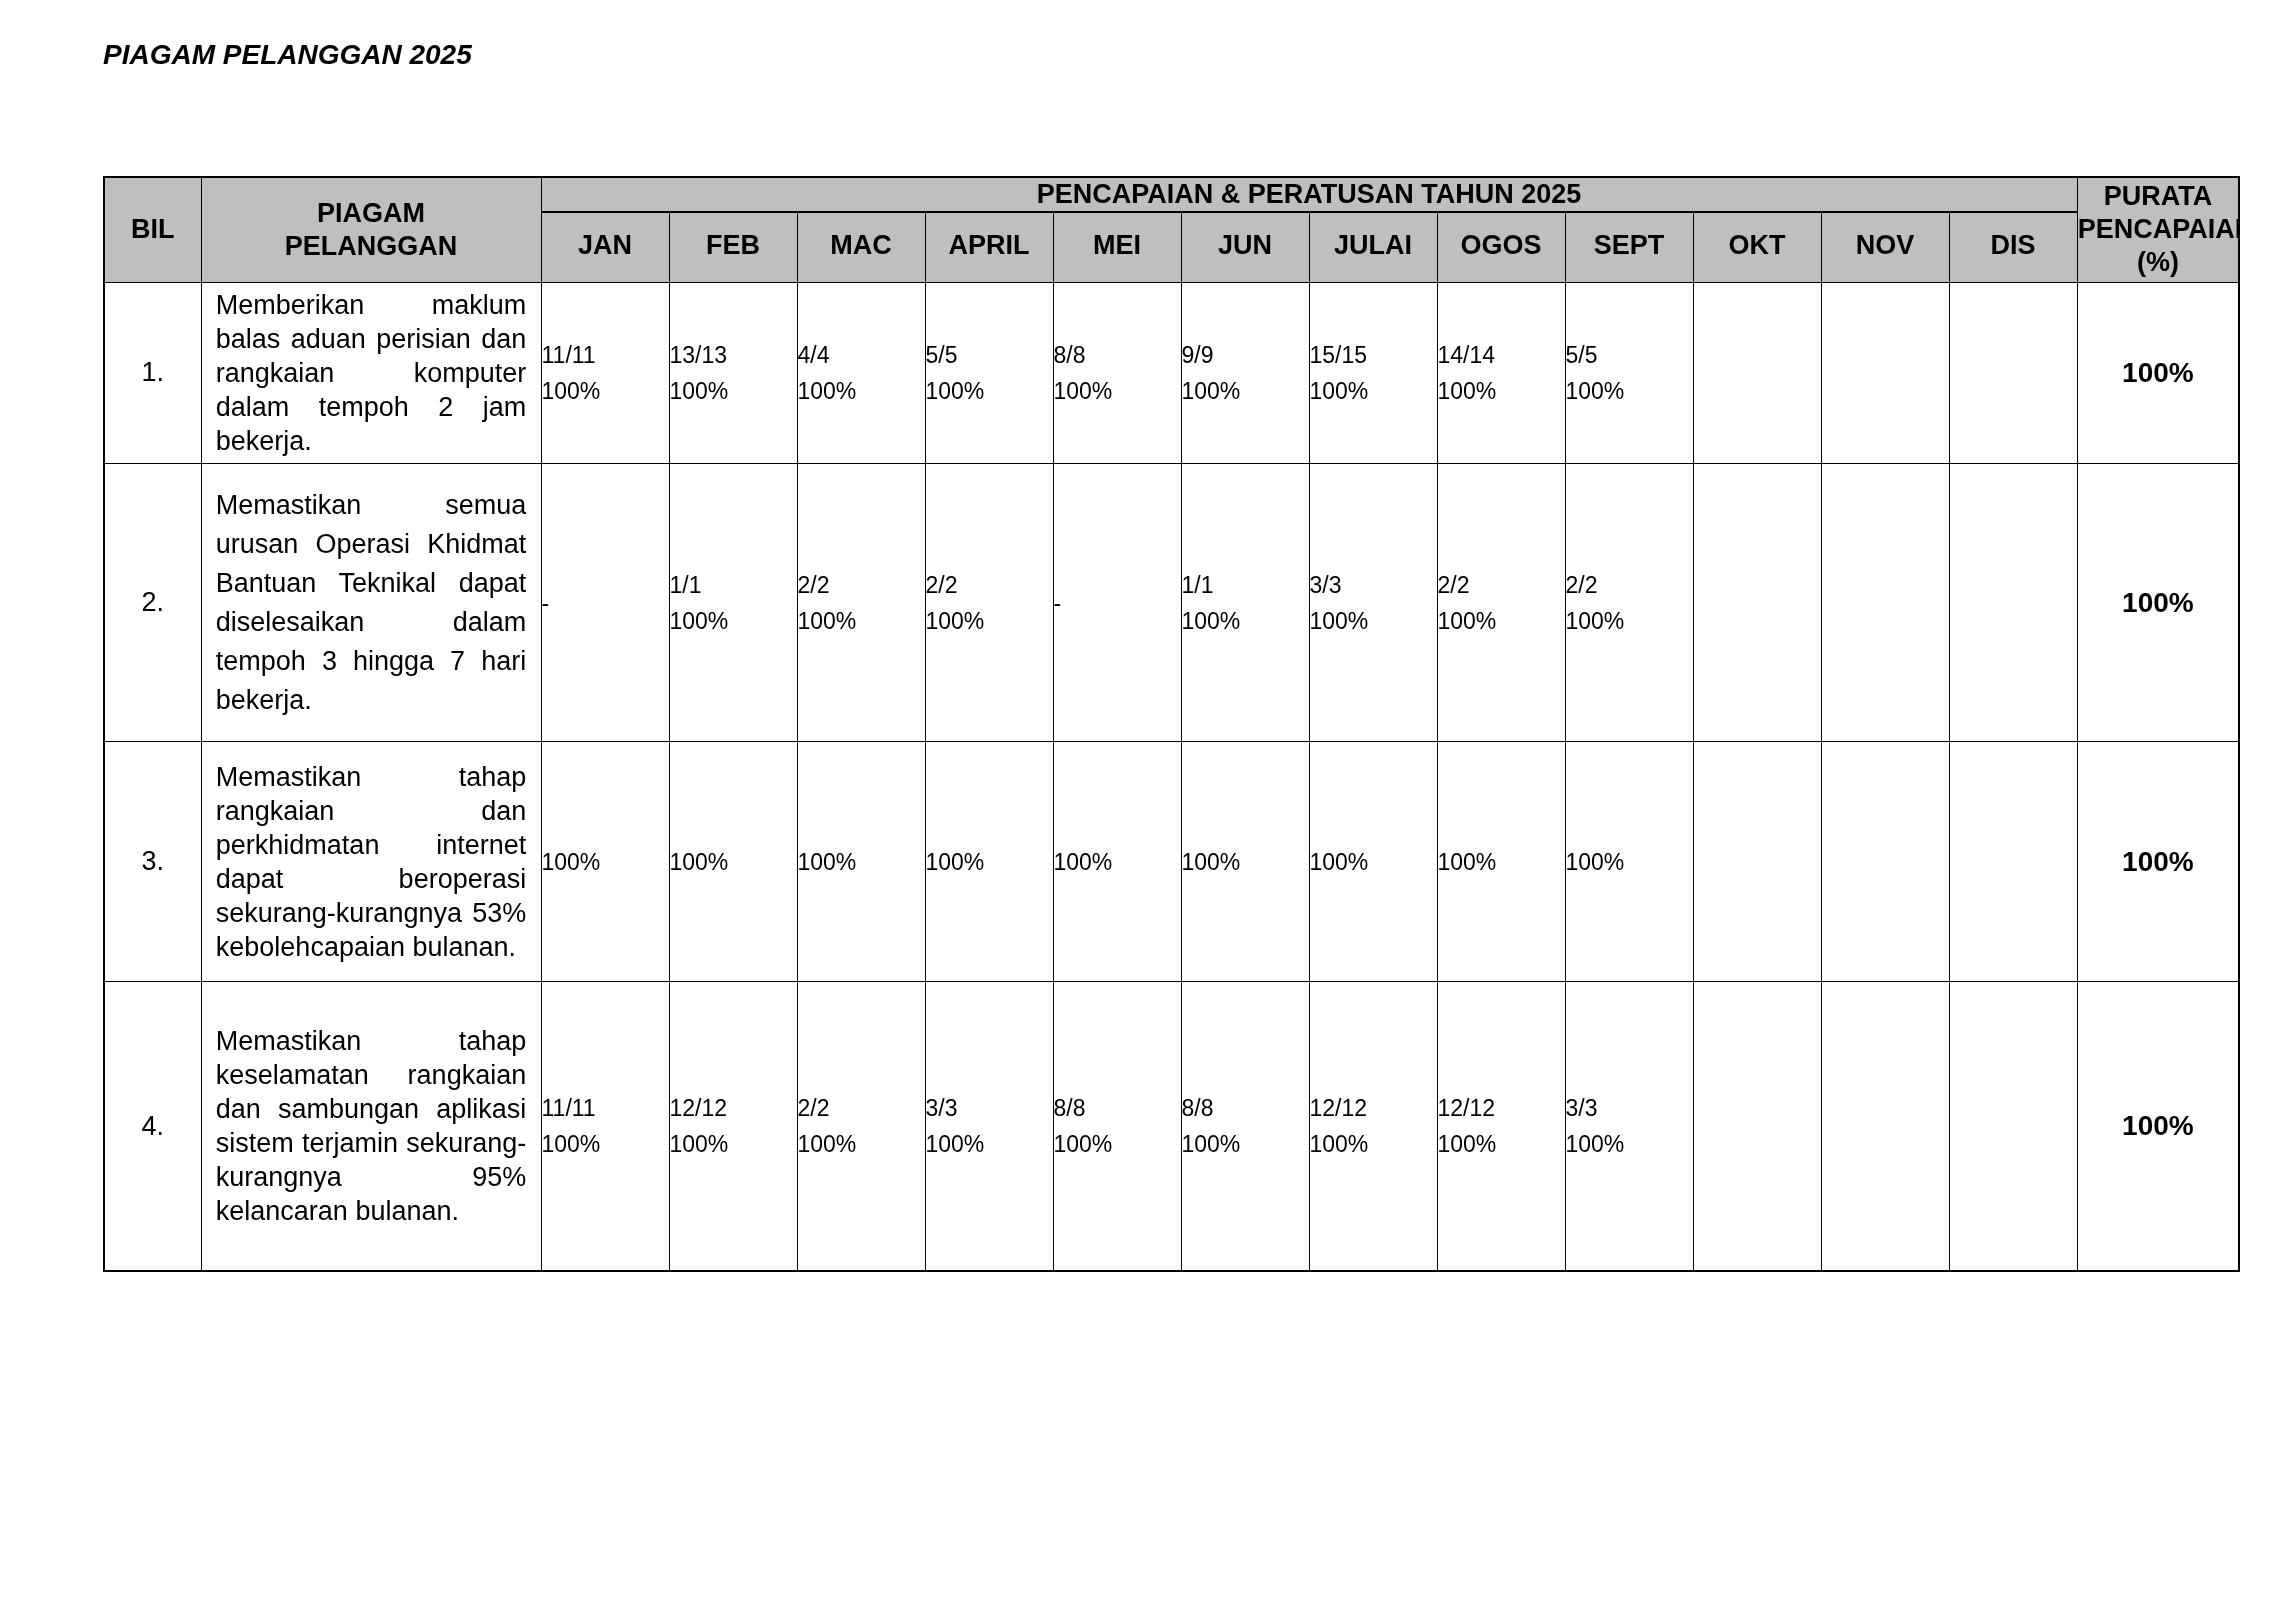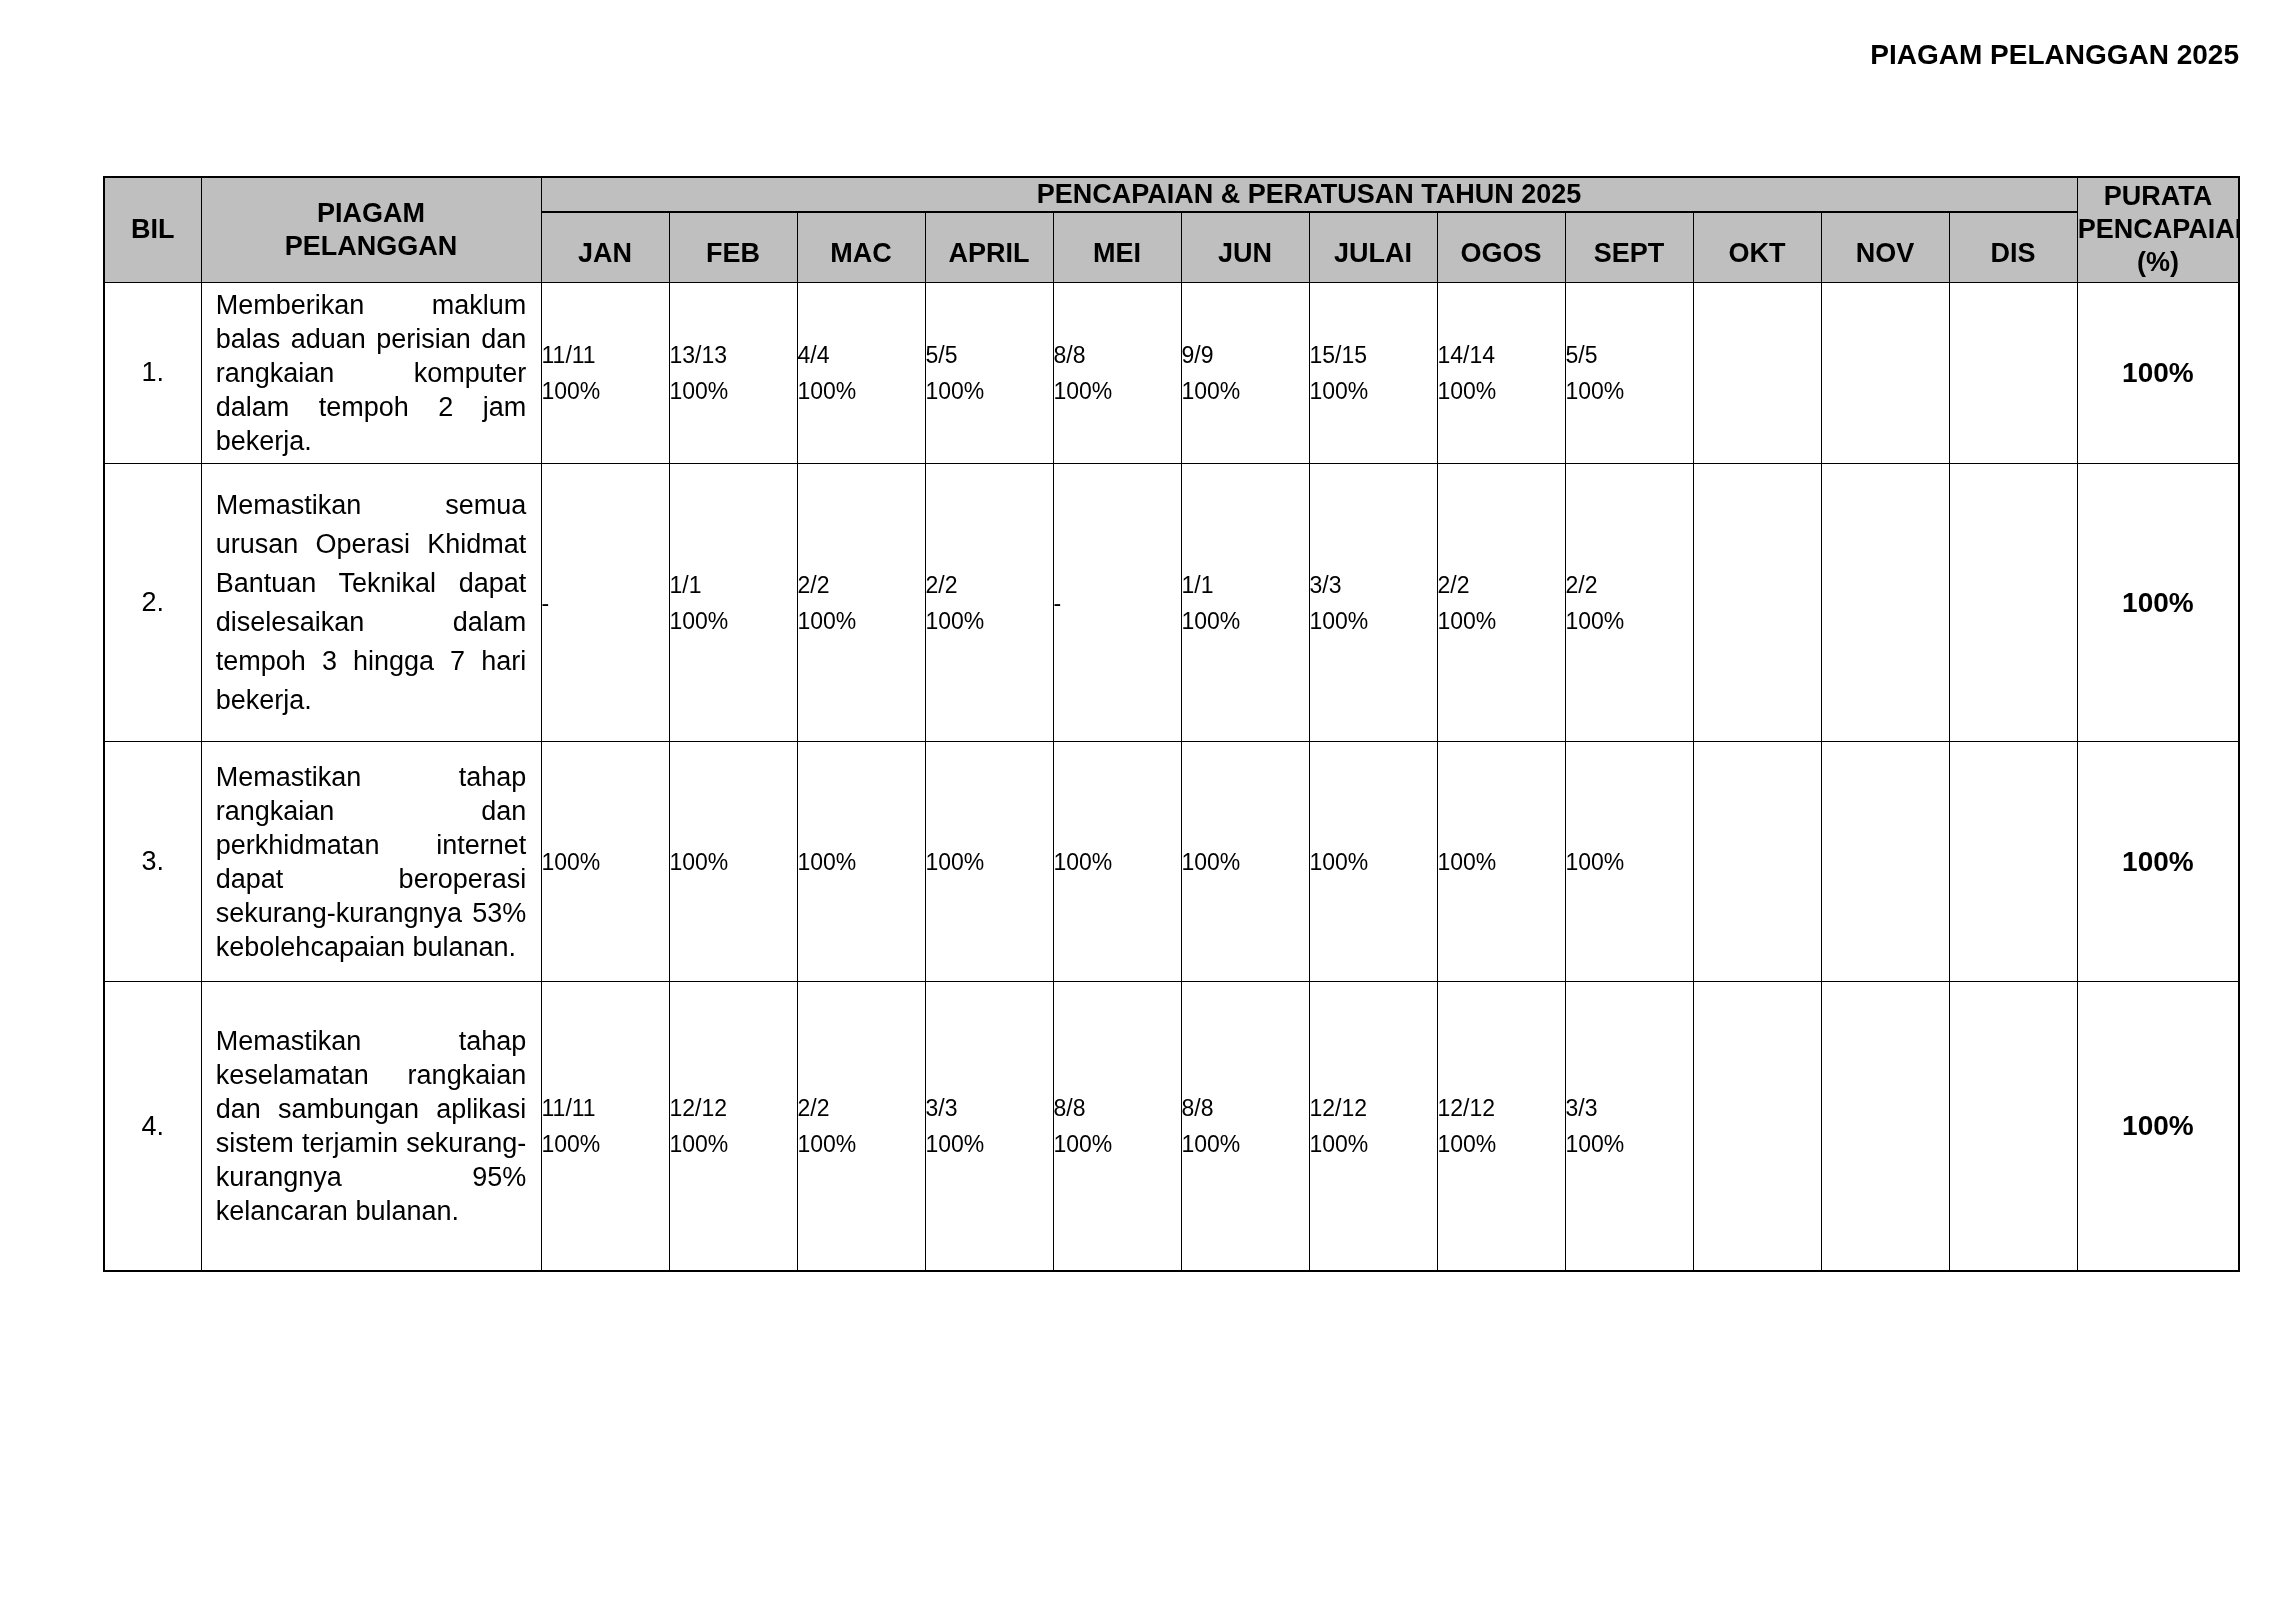--- a/index.html
+++ b/index.html
@@ -10,24 +10,25 @@
     background: #ffffff;
     color: #000000;
     font-family: "Liberation Sans", "DejaVu Sans", sans-serif;
     overflow: hidden;
   }
   .titles {
     position: absolute;
     top: 38px;
     left: 103px;
     width: 2136px;
-    text-align: right;
+    text-align: left;
     font-weight: bold;
     font-size: 28px;
     line-height: 33px;
+    font-style: italic;
   }
   table.charter {
     position: absolute;
     top: 176px;
     left: 103px;
     width: 2136px;
     border-collapse: collapse;
     table-layout: fixed;
     border: 2.7px solid #000;
   }
@@ -41,21 +42,21 @@
     background: var(--header-bg, #bfbfbf);
     font-weight: bold;
     font-size: 27px;
     text-align: center;
     line-height: 33px;
   }
   .pre { white-space: pre-line; }
   tr.span-row { height: 34px; }
   th.span-hdr { border-bottom-width: 2.7px; }
   tr.months-row { height: 70px; }
-  th.month { vertical-align: top; padding-top: 24px; }
+  th.month { vertical-align: top; padding-top: 16px; }
   tr.r1 { height: 176px; }
   tr.r2 { height: 278px; }
   tr.r3 { height: 240px; }
   tr.r4 { height: 289px; }
   td.bil {
     text-align: center;
     font-size: 27px;
   }
   td.desc {
     text-align: justify;

